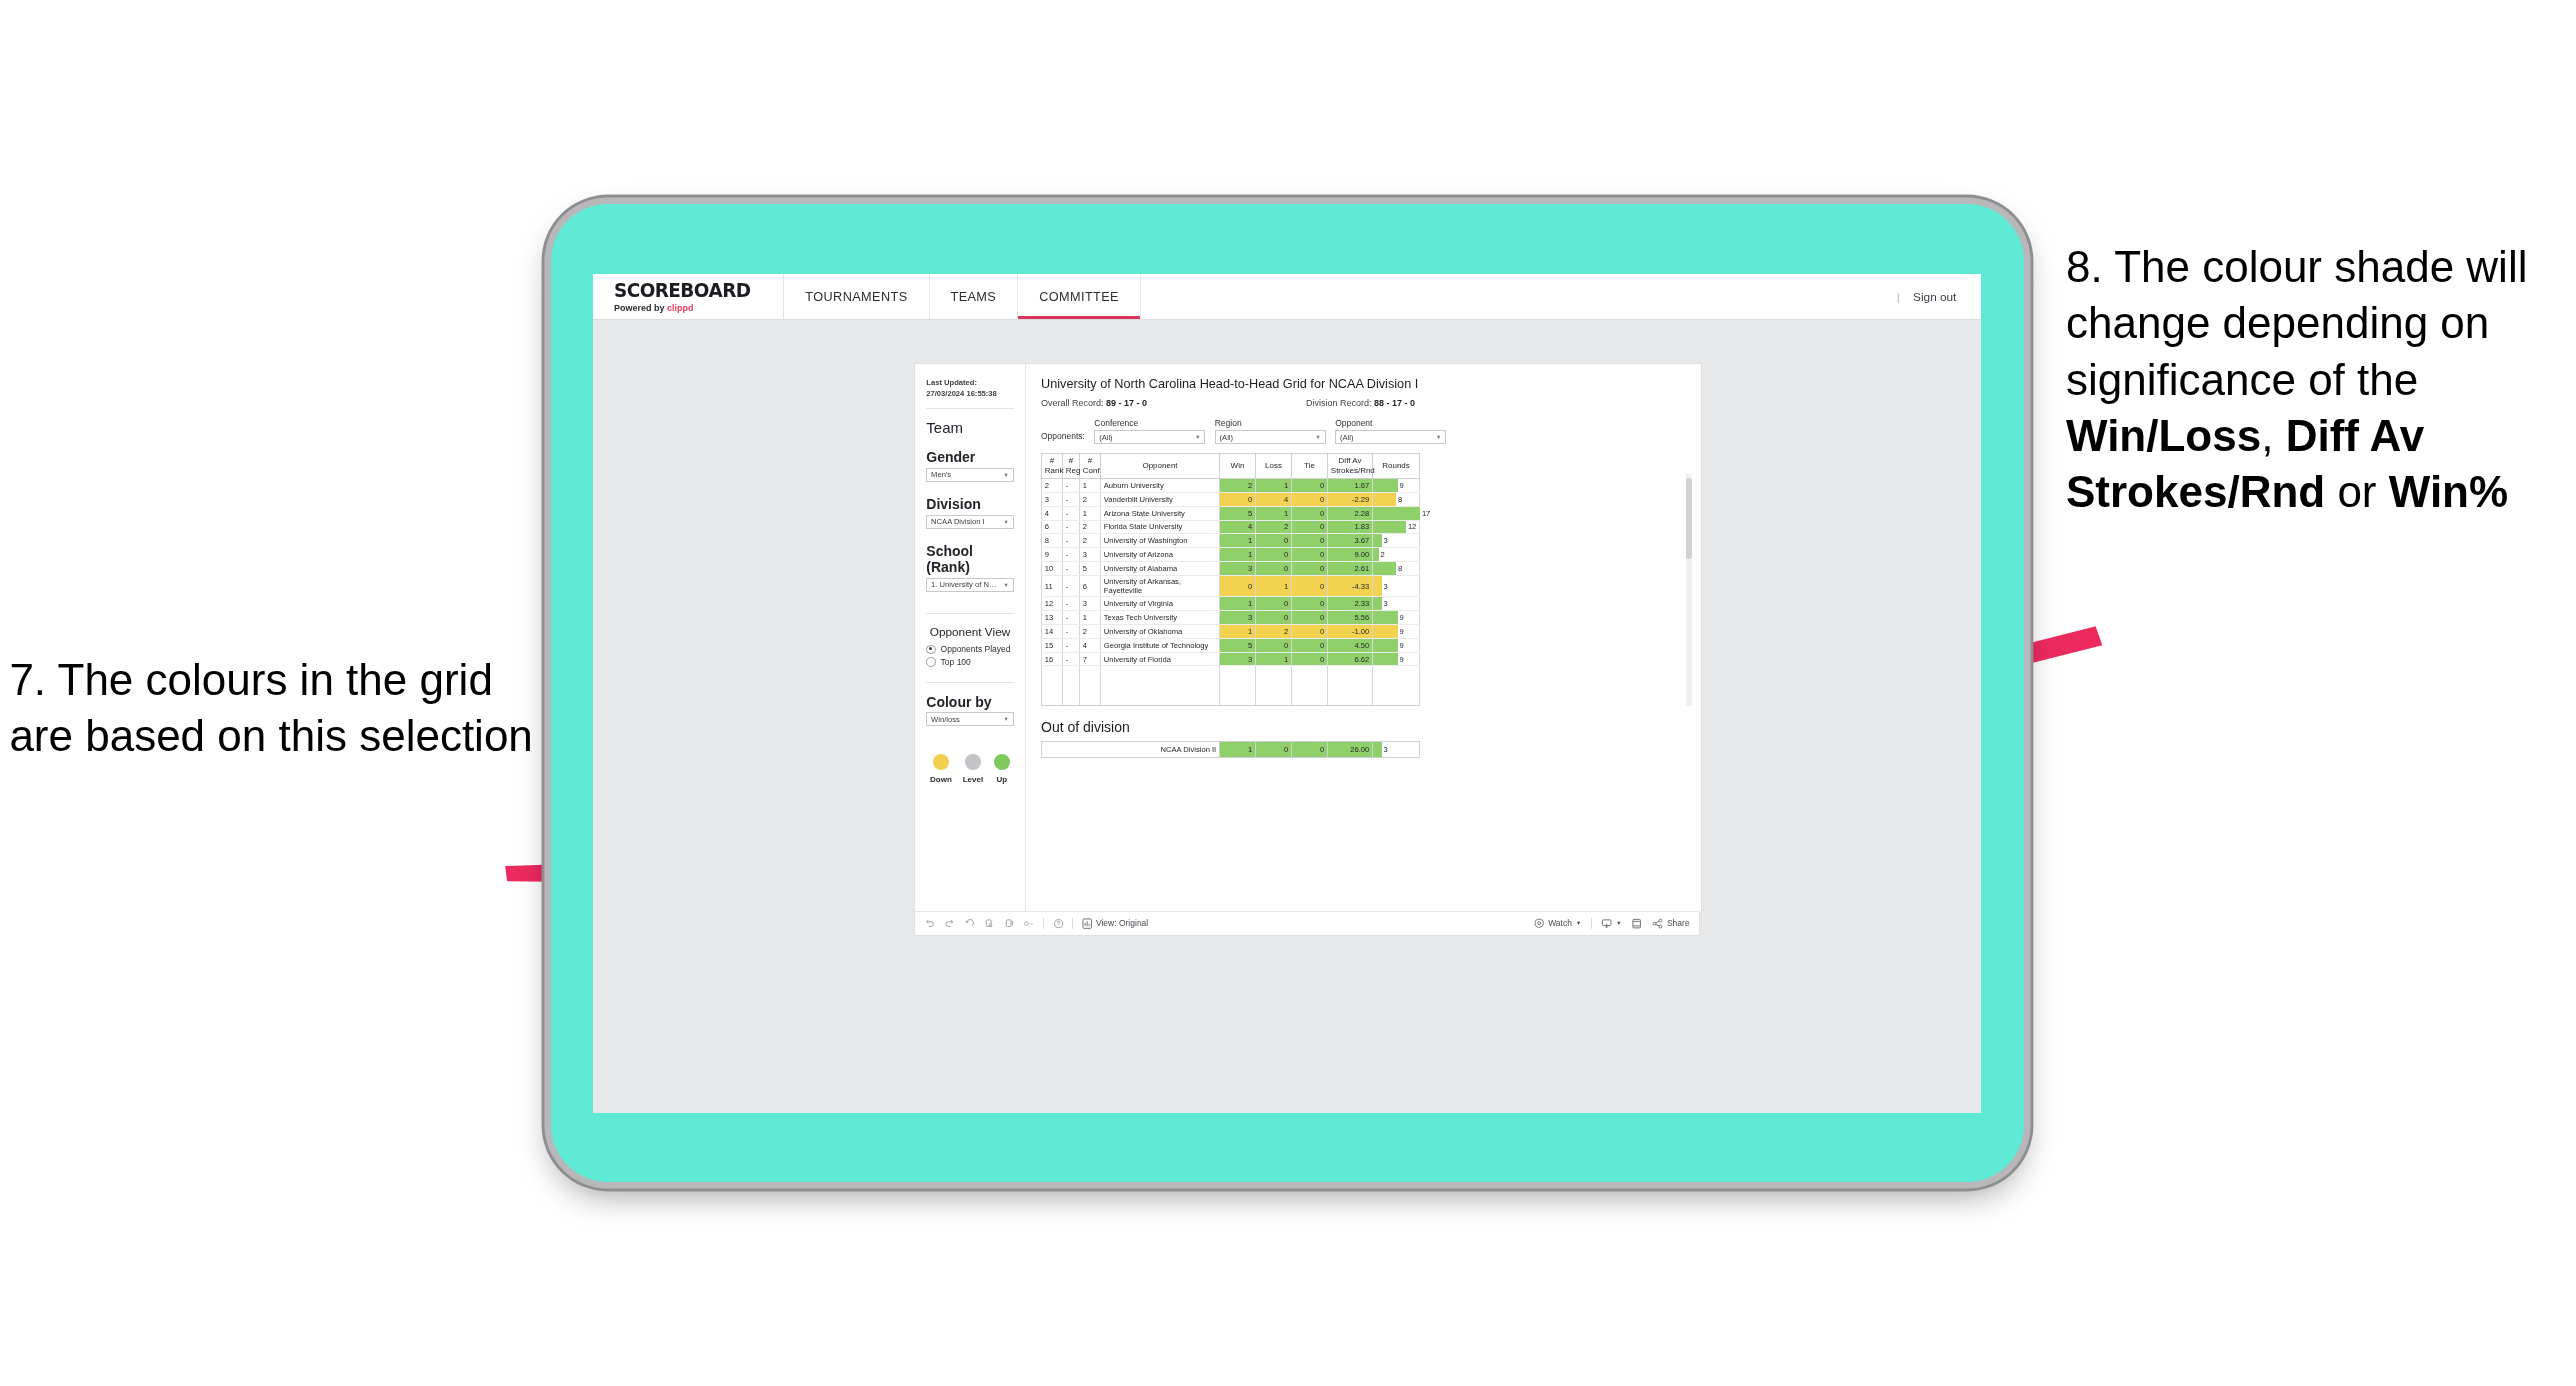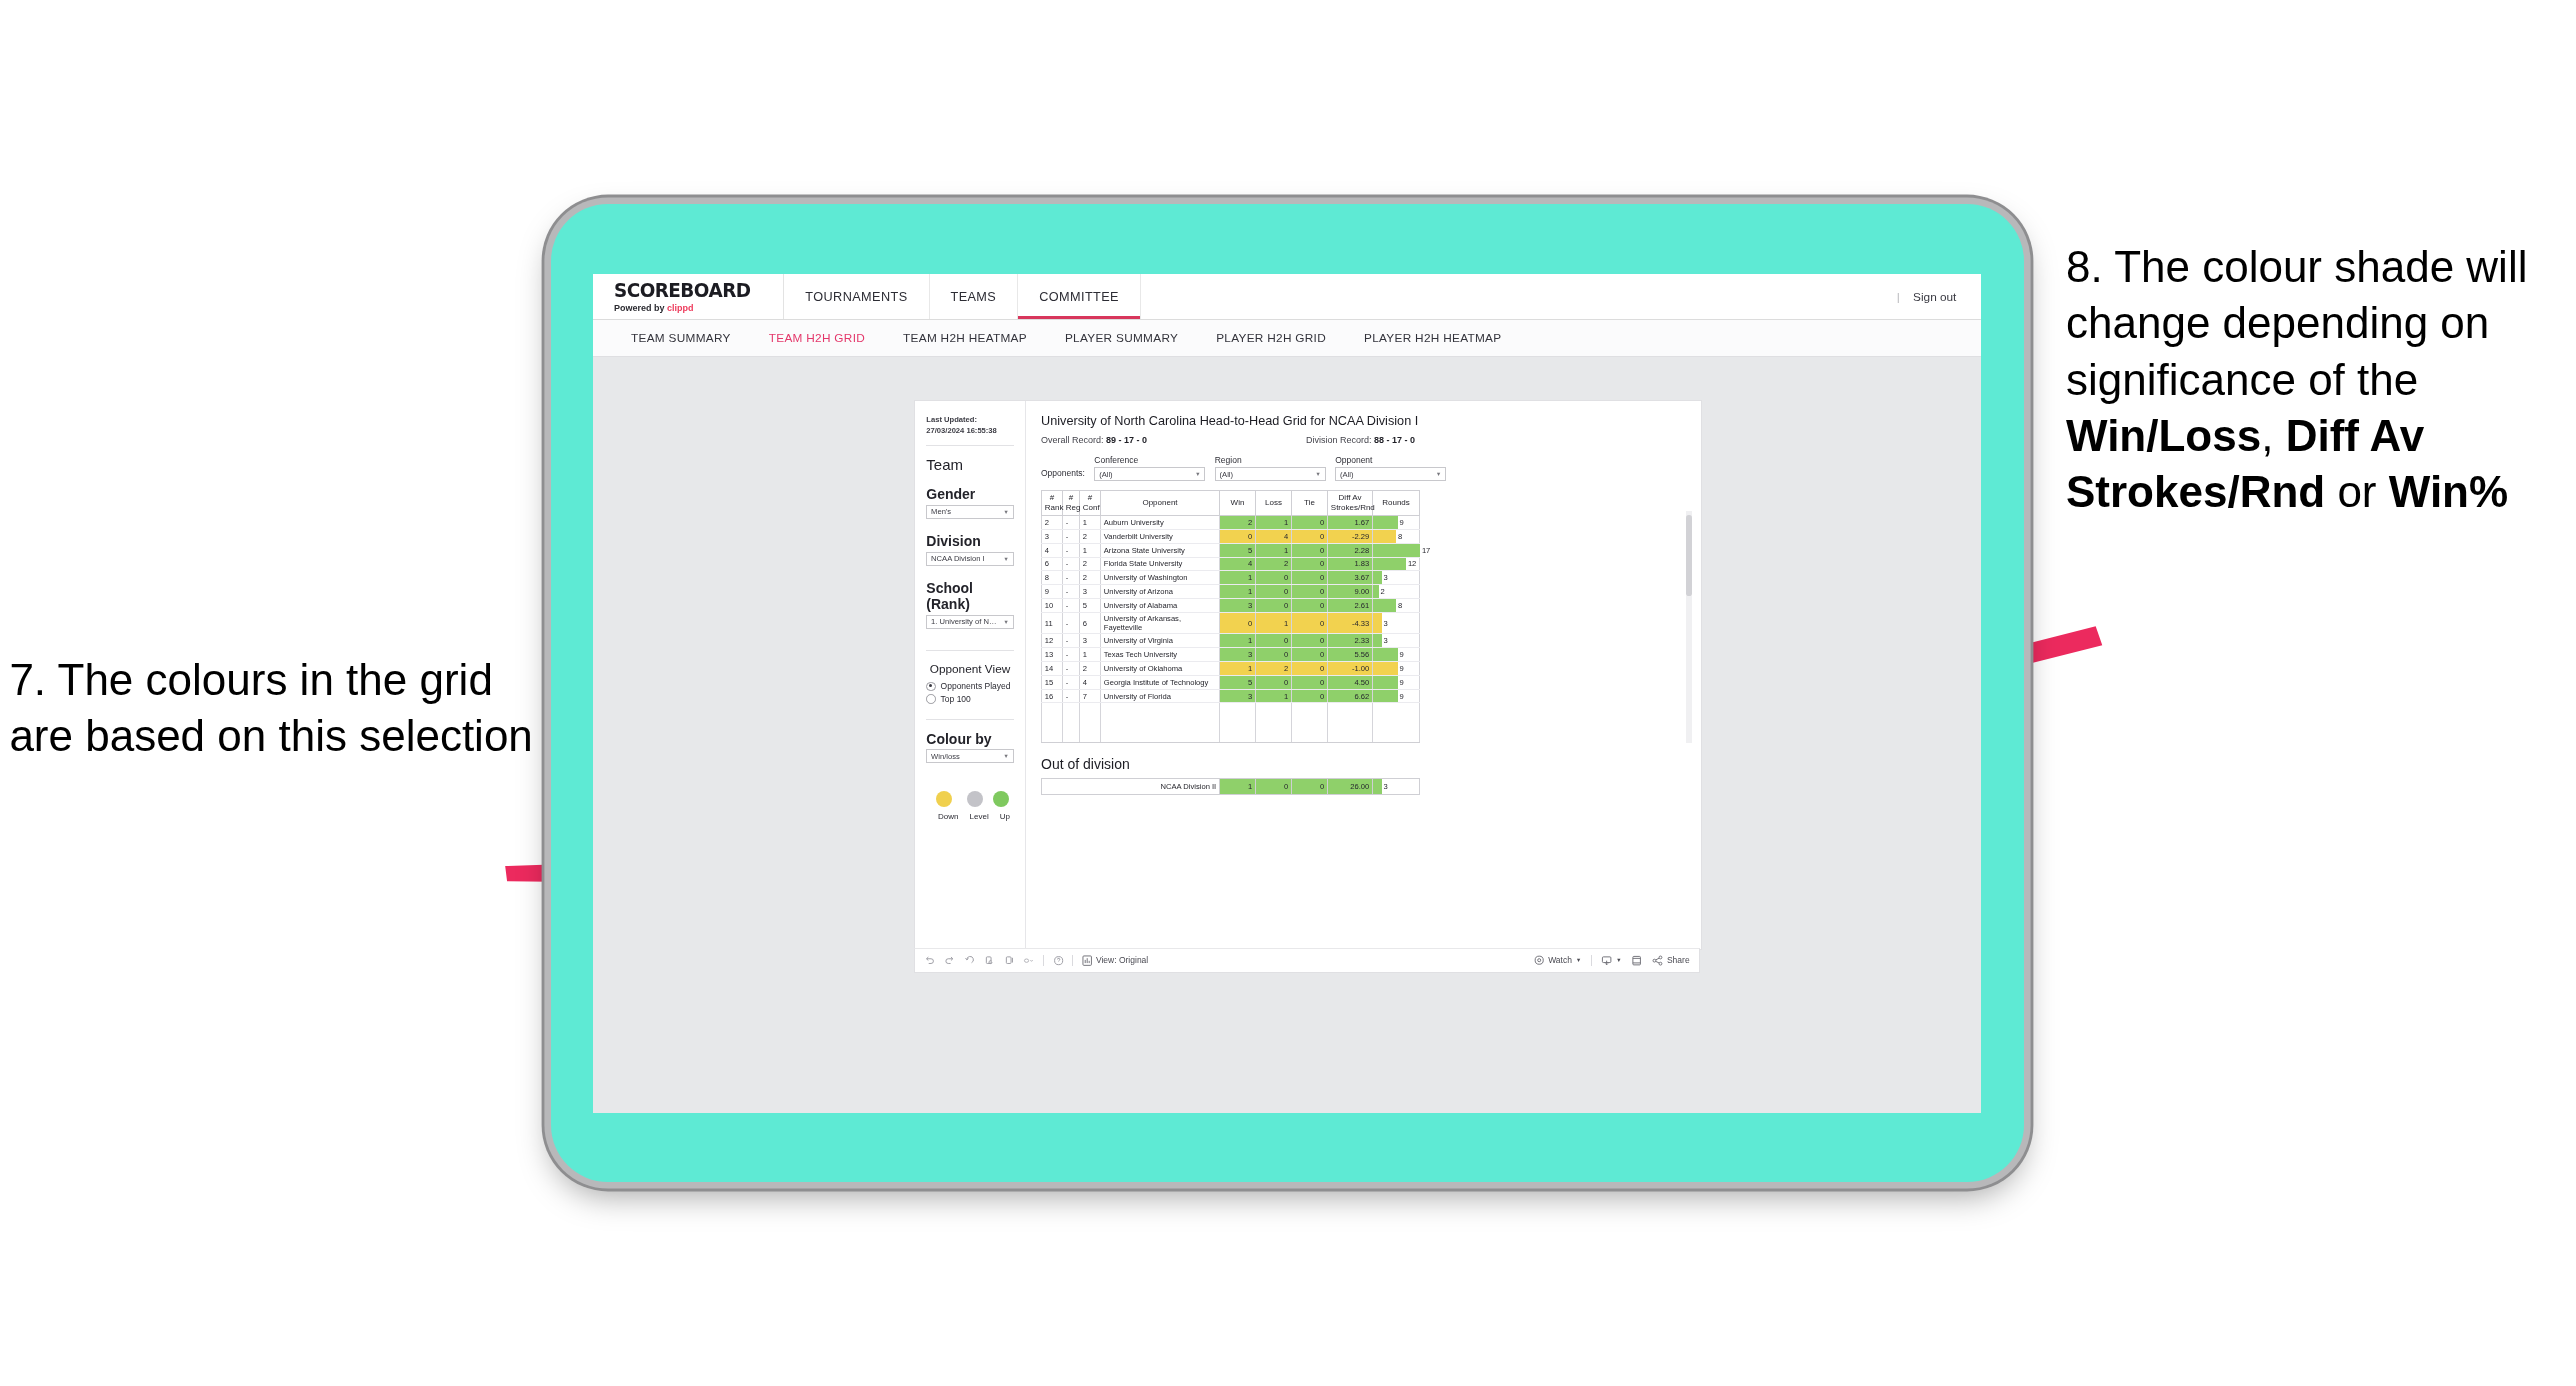--- a/index.html
+++ b/index.html
@@ -50,21 +50,21 @@
   .sel .val{white-space:nowrap;overflow:hidden;text-overflow:ellipsis;flex:1;}
   .sel .car{font-size:5.7px;color:#78787e;margin-left:2.8px;}
   .gap{height:14px;}
   .sb-h2{font-size:11.8px;color:#23232a;text-align:center;margin-bottom:5.7px;}
   .radio-row{display:flex;align-items:center;gap:4.7px;font-size:8.5px;color:#2b2b33;margin-bottom:2.8px;cursor:pointer;}
   .rd{width:7.6px;height:7.6px;border-radius:50%;border:0.9px solid #9a9aa0;background:#fff;position:relative;flex:none;}
   .rd.on:after{content:"";position:absolute;left:1.5px;top:1.5px;width:3px;height:3px;border-radius:50%;background:#3a3a42;}
   #legend{display:flex;justify-content:space-between;padding:0 3.8px;margin-top:28px;}
   .lg{display:flex;flex-direction:column;align-items:center;gap:4.7px;}
   .dot{width:16px;height:16px;border-radius:50%;}
-  .lg span{font-size:8px;color:#2b2b33;font-weight:400;margin-left:8px;}
+  .lg span{font-size:8px;color:#2b2b33;font-weight:700;}
 
   
   #main{flex:1;padding:13.2px 15px 0 15px;box-sizing:border-box;position:relative;}
   #viz-title{font-size:12.7px;color:#1d1d24;margin-bottom:6.6px;}
   #records{display:flex;font-size:9px;color:#43434b;margin-bottom:10.4px;}
   #records b{color:#1d1d24;font-weight:700;}
   #rec-div{margin-left:159px;}
   #filters{display:flex;align-items:flex-end;gap:9.4px;margin-bottom:9.4px;}
   #filters .fl-lab{font-size:8.5px;color:#2e2e36;margin-bottom:1.9px;}
   .fl{width:111px;}
@@ -126,28 +126,20 @@
       <div class="topnav-item">TOURNAMENTS</div>
       <div class="topnav-item">TEAMS</div>
       <div class="topnav-item active">COMMITTEE</div>
     </div>
     <div id="appbar-right">
       <span class="sep">|</span>
       <span class="signout">Sign out</span>
     </div>
   </div>
 
-  <div id="subnav">
-    <div class="subnav-item">TEAM SUMMARY</div>
-    <div class="subnav-item active">TEAM H2H GRID</div>
-    <div class="subnav-item">TEAM H2H HEATMAP</div>
-    <div class="subnav-item">PLAYER SUMMARY</div>
-    <div class="subnav-item">PLAYER H2H GRID</div>
-    <div class="subnav-item">PLAYER H2H HEATMAP</div>
-  </div>
 
   <div id="stage">
     <div id="card">
 
       <div id="sidebar">
         <div class="upd">Last Updated: 27/03/2024 16:55:38</div>
         <div class="hr"></div>
         <div class="sb-h">Team</div>
 
         <div class="sb-lab">Gender</div>

